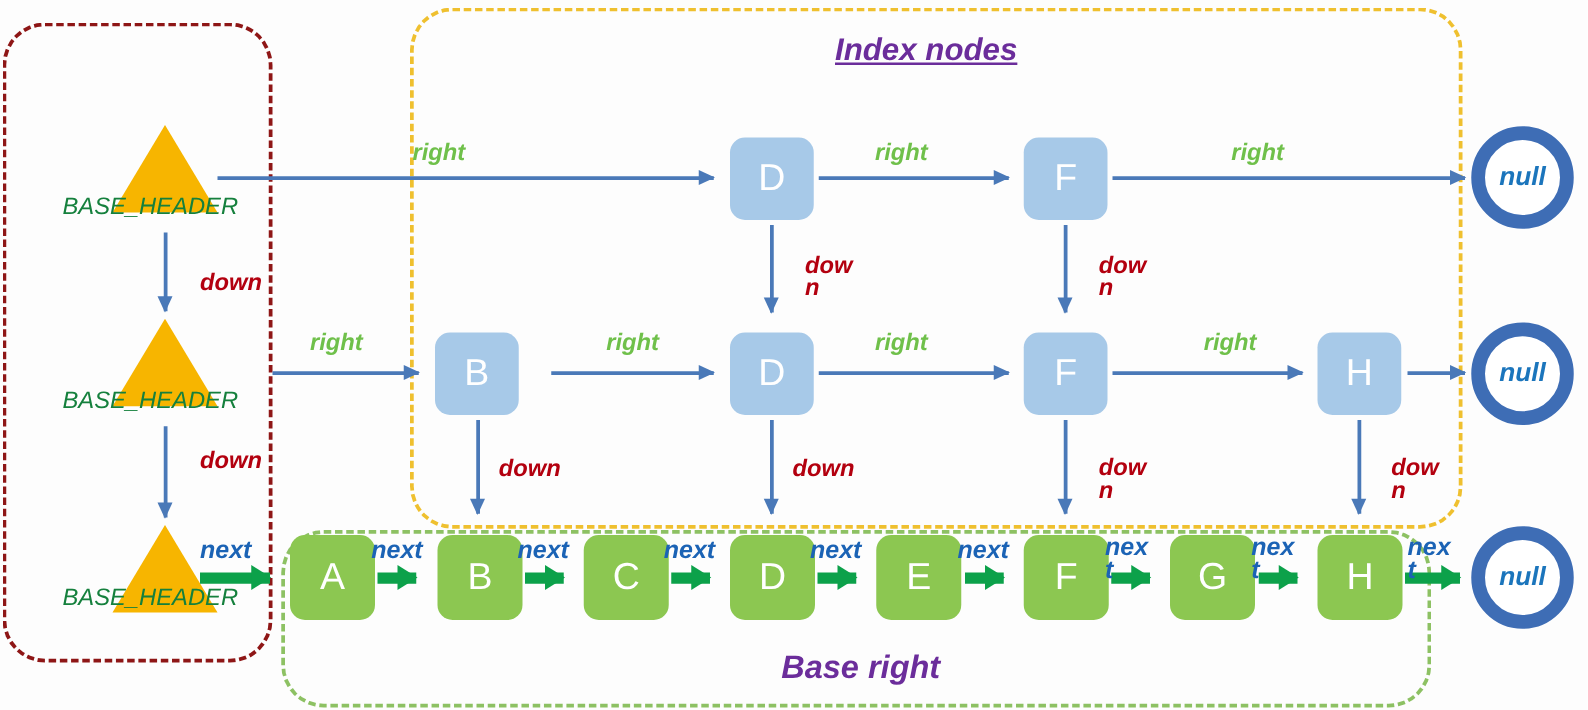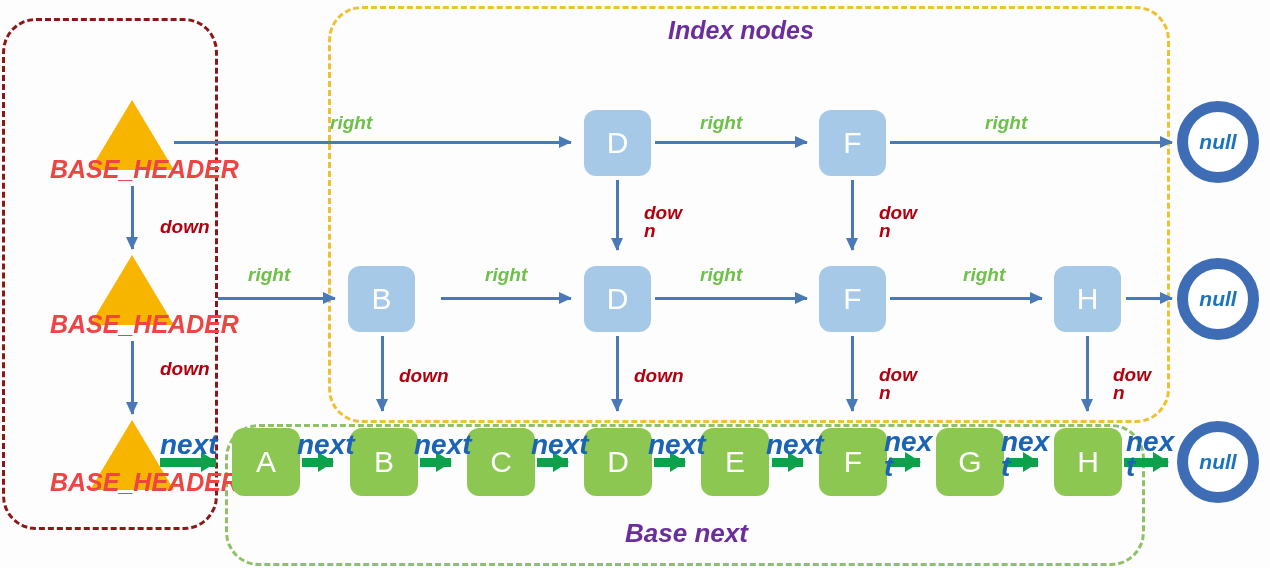--- a/index.html
+++ b/index.html
@@ -7,33 +7,33 @@
   #stage{position:relative;width:1270px;height:568px;background:#fdfdfd;}
 
   
   .group{position:absolute;box-sizing:border-box;}
   .group-head{border:3px dashed #8E1616;border-radius:34px;left:2px;top:18px;width:216px;height:512px;}
   .group-index{border:3px dashed #EFC02F;border-radius:34px;left:328px;top:6px;width:842px;height:417px;}
   .group-base{border:3px dashed #8DC163;border-radius:34px;left:225px;top:424px;width:920px;height:142px;}
 
   .group-title{position:absolute;color:#6B2D9B;font-style:italic;font-weight:bold;white-space:nowrap;}
   .title-head{left:30px;top:42px;font-size:25px;}
-  .title-index{left:668px;top:16px;font-size:25px;}
+  .title-index{left:668px;top:26px;font-size:25px;text-decoration:underline;}
   .title-base{left:625px;top:518px;font-size:26px;}
 
   
   .node{position:absolute;box-sizing:border-box;display:flex;align-items:center;justify-content:center;
         color:#ffffff;font-size:30px;font-weight:400;border-radius:12px;}
   .node.idx{background:#A7C9E8;width:67px;height:66px;}
   .node.base{background:#8CC751;width:68px;height:68px;}
 
   
   .tri{position:absolute;width:0;height:0;border-left:42px solid transparent;border-right:42px solid transparent;
        border-bottom:70px solid #F7B500;}
-  .hdr-label{position:absolute;color:#ef4444;font-style:italic;font-weight:bold;font-size:25px;white-space:nowrap;}
+  .hdr-label{position:absolute;color:#15803d;font-style:italic;font-weight:normal;font-size:19px;white-space:nowrap;}
 
   
   .nullc{position:absolute;width:82px;height:82px;border-radius:50%;border:11px solid #3E6DB5;
          background:#ffffff;box-sizing:border-box;display:flex;align-items:center;justify-content:center;}
   .nullc span{color:#1B75BC;font-style:italic;font-weight:bold;font-size:21px;}
 
   
   .harrow{position:absolute;height:3px;background:#4A79B8;}
   .harrow:after{content:"";position:absolute;right:-1px;top:-5px;width:0;height:0;
       border-top:6.5px solid transparent;border-bottom:6.5px solid transparent;border-left:13px solid #4A79B8;}
@@ -43,34 +43,34 @@
 
   .garrow{position:absolute;height:9px;background:#0CA14A;}
   .garrow:after{content:"";position:absolute;right:-1px;top:-6px;width:0;height:0;
       border-top:10.5px solid transparent;border-bottom:10.5px solid transparent;border-left:16px solid #0CA14A;}
 
   
   .lbl{position:absolute;font-style:italic;font-weight:bold;white-space:nowrap;}
   .lbl-right{color:#6FC04A;font-size:19px;}
   .lbl-down{color:#B3000F;font-size:19px;}
   .lbl-down.wrap{white-space:normal;width:46px;line-height:0.95;}
-  .lbl-next{color:#1B63B5;font-size:28px;}
+  .lbl-next{color:#1B63B5;font-size:20px;}
   .lbl-next.wrap{white-space:normal;width:34px;line-height:0.9;}
 </style>
 </head>
 <body>
 
 <div id="stage">
 
   <div class="group group-head"></div>
   <div class="group group-index"></div>
   <div class="group group-base"></div>
 
   <div class="group-title title-index">Index nodes</div>
-  <div class="group-title title-base">Base next</div>
+  <div class="group-title title-base">Base right</div>
 
   <div class="tri" style="left:90px;top:100px;"></div>
   <div class="hdr-label" style="left:50px;top:155px;">BASE_HEADER</div>
 
   <div class="tri" style="left:90px;top:255px;"></div>
   <div class="hdr-label" style="left:50px;top:310px;">BASE_HEADER</div>
 
   <div class="tri" style="left:90px;top:420px;"></div>
   <div class="hdr-label" style="left:50px;top:468px;">BASE_HEADER</div>
 

